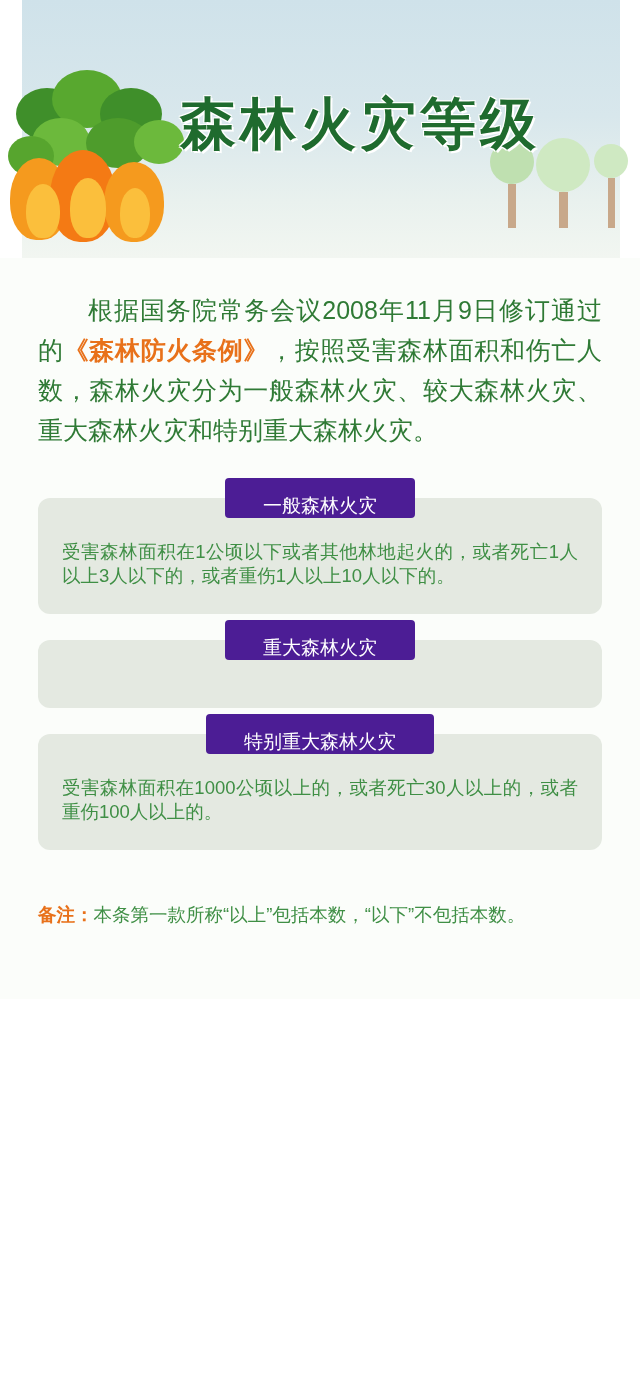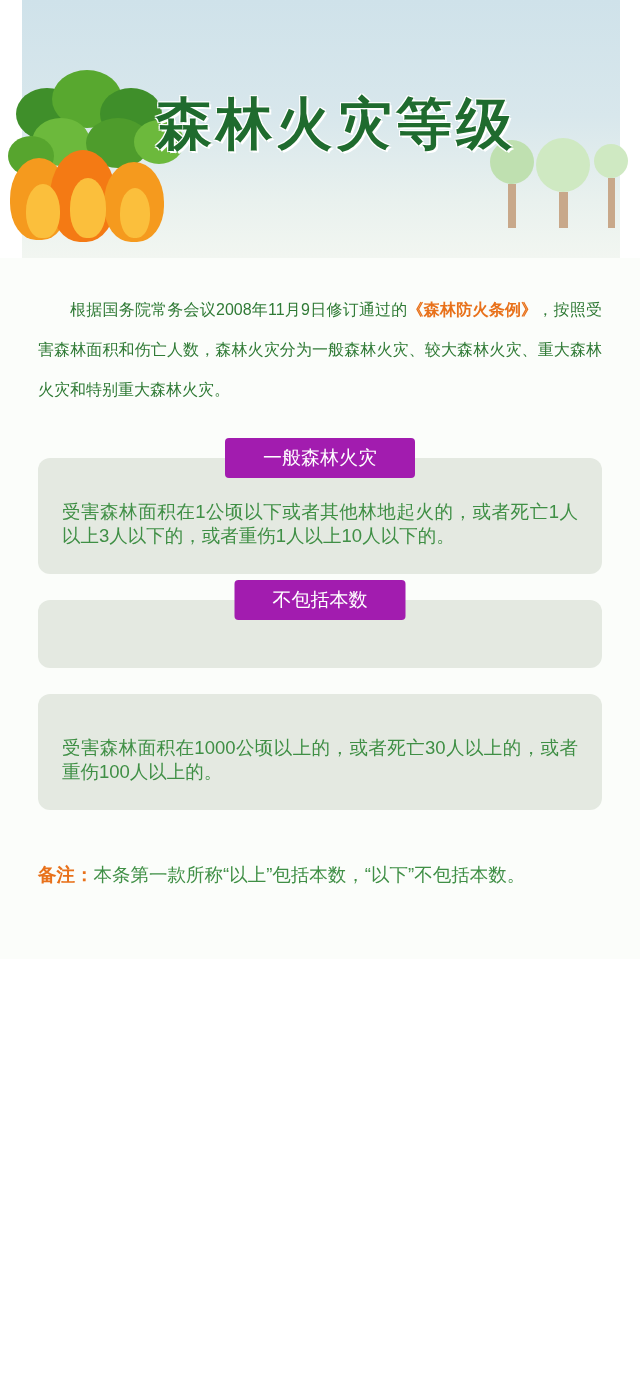--- a/index.html
+++ b/index.html
@@ -61,21 +61,21 @@
     position: absolute;
     border-radius: 50%;
   }
   .flame {
     position: absolute;
     border-radius: 50% 50% 45% 45%;
   }
 
   .title {
     position: absolute;
-    left: 156px;
+    left: 180px;
     top: 92px;
     font-size: 56px;
     line-height: 64px;
     font-weight: bold;
     color: #1f6b2e;
     letter-spacing: 4px;
     text-shadow: 2px 2px 0 #ffffff, -1px -1px 0 #ffffff, 1px -1px 0 #ffffff, -1px 1px 0 #ffffff;
     font-family: "Liberation Serif", serif;
     white-space: nowrap;
   }
@@ -83,21 +83,21 @@
   
   .content {
     position: relative;
     width: 640px;
     background: #fbfdfa;
     padding: 0 38px 30px 38px;
   }
 
   .intro {
     padding-top: 32px;
-    font-size: 16px;
+    font-size: 25px;
     line-height: 40px;
     color: #2f7a35;
     text-align: justify;
     text-indent: 2em;
   }
   .intro .reg {
     color: #e8711a;
     font-weight: bold;
   }
 
@@ -107,26 +107,26 @@
     margin-top: 26px;
     background: #e4e9e1;
     border-radius: 12px;
     padding: 42px 24px 26px 24px;
   }
   .card-badge {
     position: absolute;
     top: -20px;
     left: 50%;
     transform: translateX(-50%);
-    background: #a21caf;
+    background: #4c1d95;
     color: #ffffff;
     font-size: 19px;
     line-height: 40px;
     height: 40px;
-    padding: 0 38px;
+    padding: 8px 38px;
     border-radius: 4px;
     white-space: nowrap;
     font-weight: normal;
   }
   .card-text {
     font-size: 18.5px;
     line-height: 24px;
     color: #3f8f45;
     text-align: justify;
   }
@@ -194,23 +194,24 @@
 
   <p class="intro"><span>根据国务院常务会议2008年11月9日修订通过的</span><span class="reg">《森林防火条例》</span><span>，按照受害森林面积和伤亡人数，森林火灾分为一般森林火灾、较大森林火灾、重大森林火灾和特别重大森林火灾。</span></p>
 
   <div class="card first">
     <div class="card-badge">一般森林火灾</div>
     <div class="card-text">受害森林面积在1公顷以下或者其他林地起火的，或者死亡1人以上3人以下的，或者重伤1人以上10人以下的。</div>
   </div>
 
 
   <div class="card">
-    <div class="card-badge">不包括本数</div>
+    <div class="card-badge">重大森林火灾</div>
   </div>
 
   <div class="card">
+    <div class="card-badge">特别重大森林火灾</div>
     <div class="card-text">受害森林面积在1000公顷以上的，或者死亡30人以上的，或者重伤100人以上的。</div>
   </div>
 
   <p class="note"><span class="note-label">备注：</span><span>本条第一款所称“以上”包括本数，“以下”不包括本数。</span></p>
 
   <div class="footer-space"></div>
 </div>
 
 </body></html>

